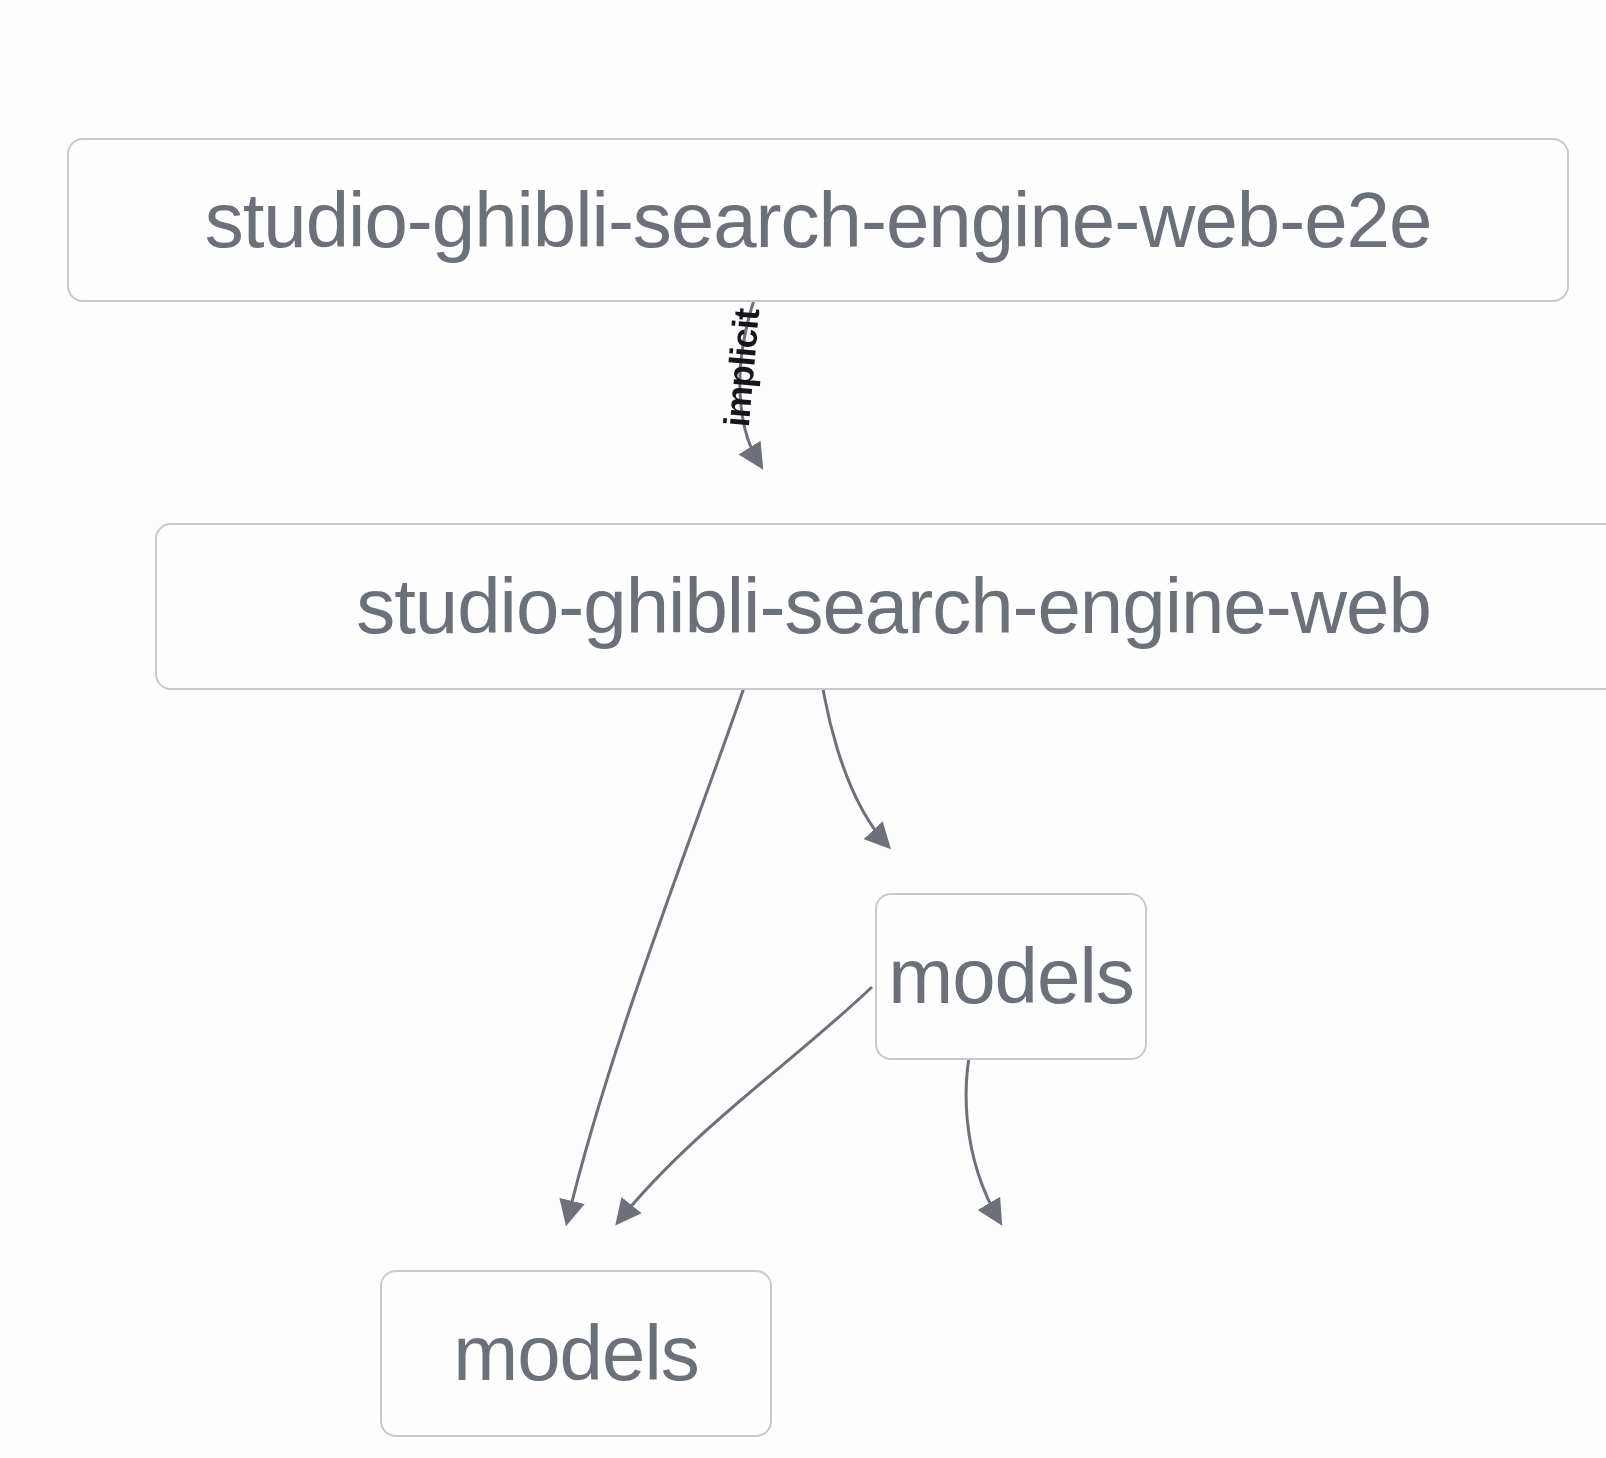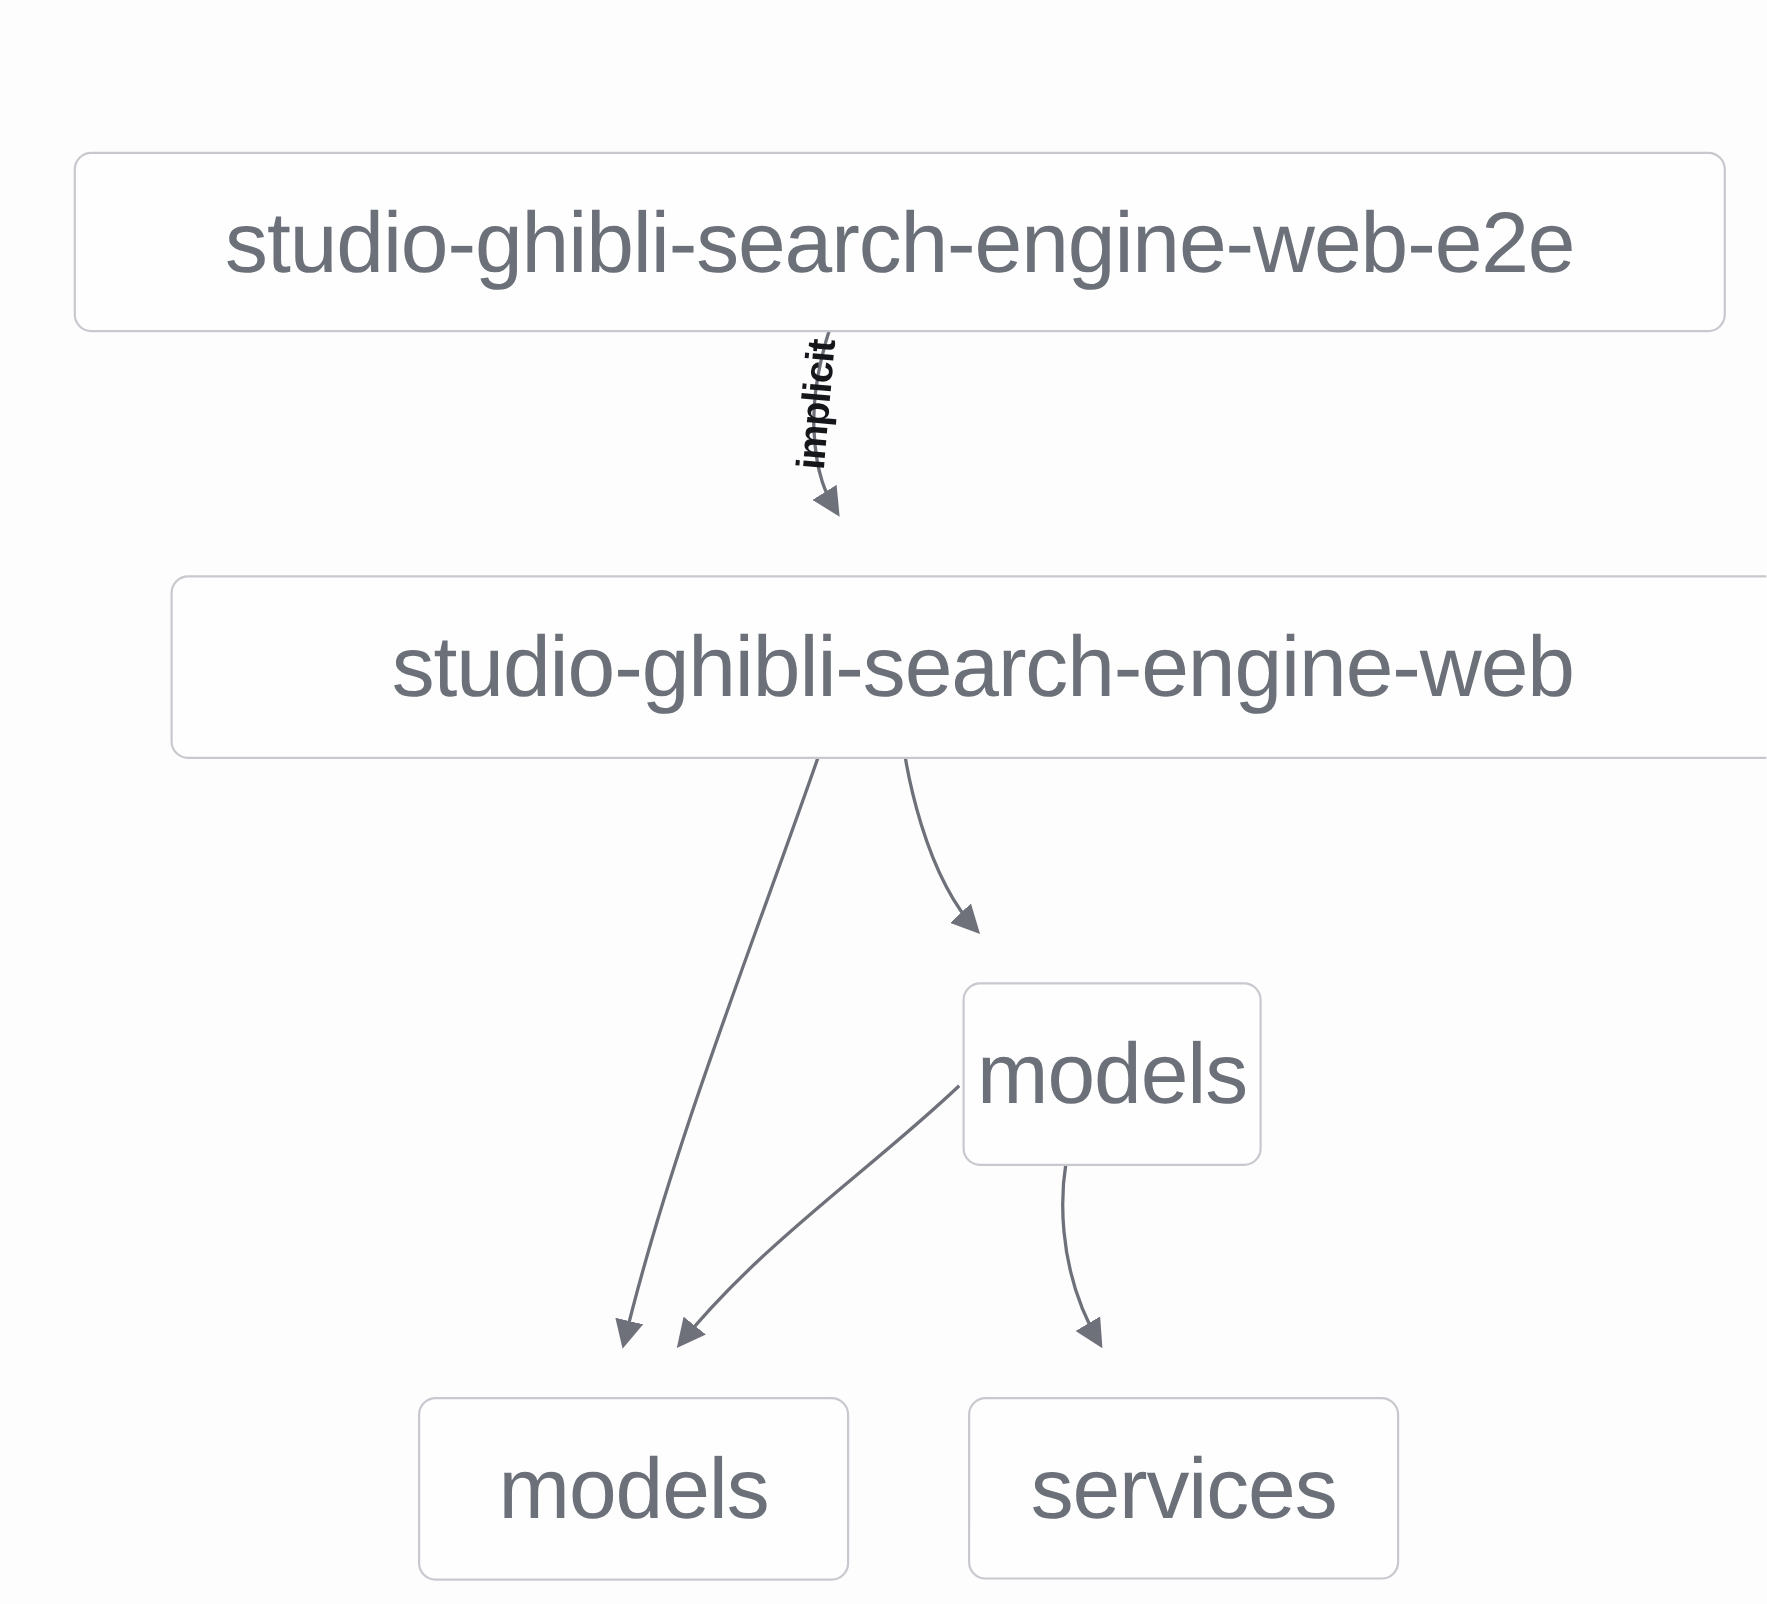--- a/index.html
+++ b/index.html
@@ -90,17 +90,14 @@
   </div>
 
   <div class="node" style="left:875px; top:853px; width:272px; height:167px;">
     <span>models</span>
   </div>
 
   <div class="node" style="left:380px; top:1230px; width:392px; height:167px;text-align:right;">
     <span>models</span>
   </div>
 
-  <div class="node" style="left:880px; top:1230px; width:392px; height:166px;">
-    <span>services</span>
-  </div>
 
 </div>
 
 </body></html>

